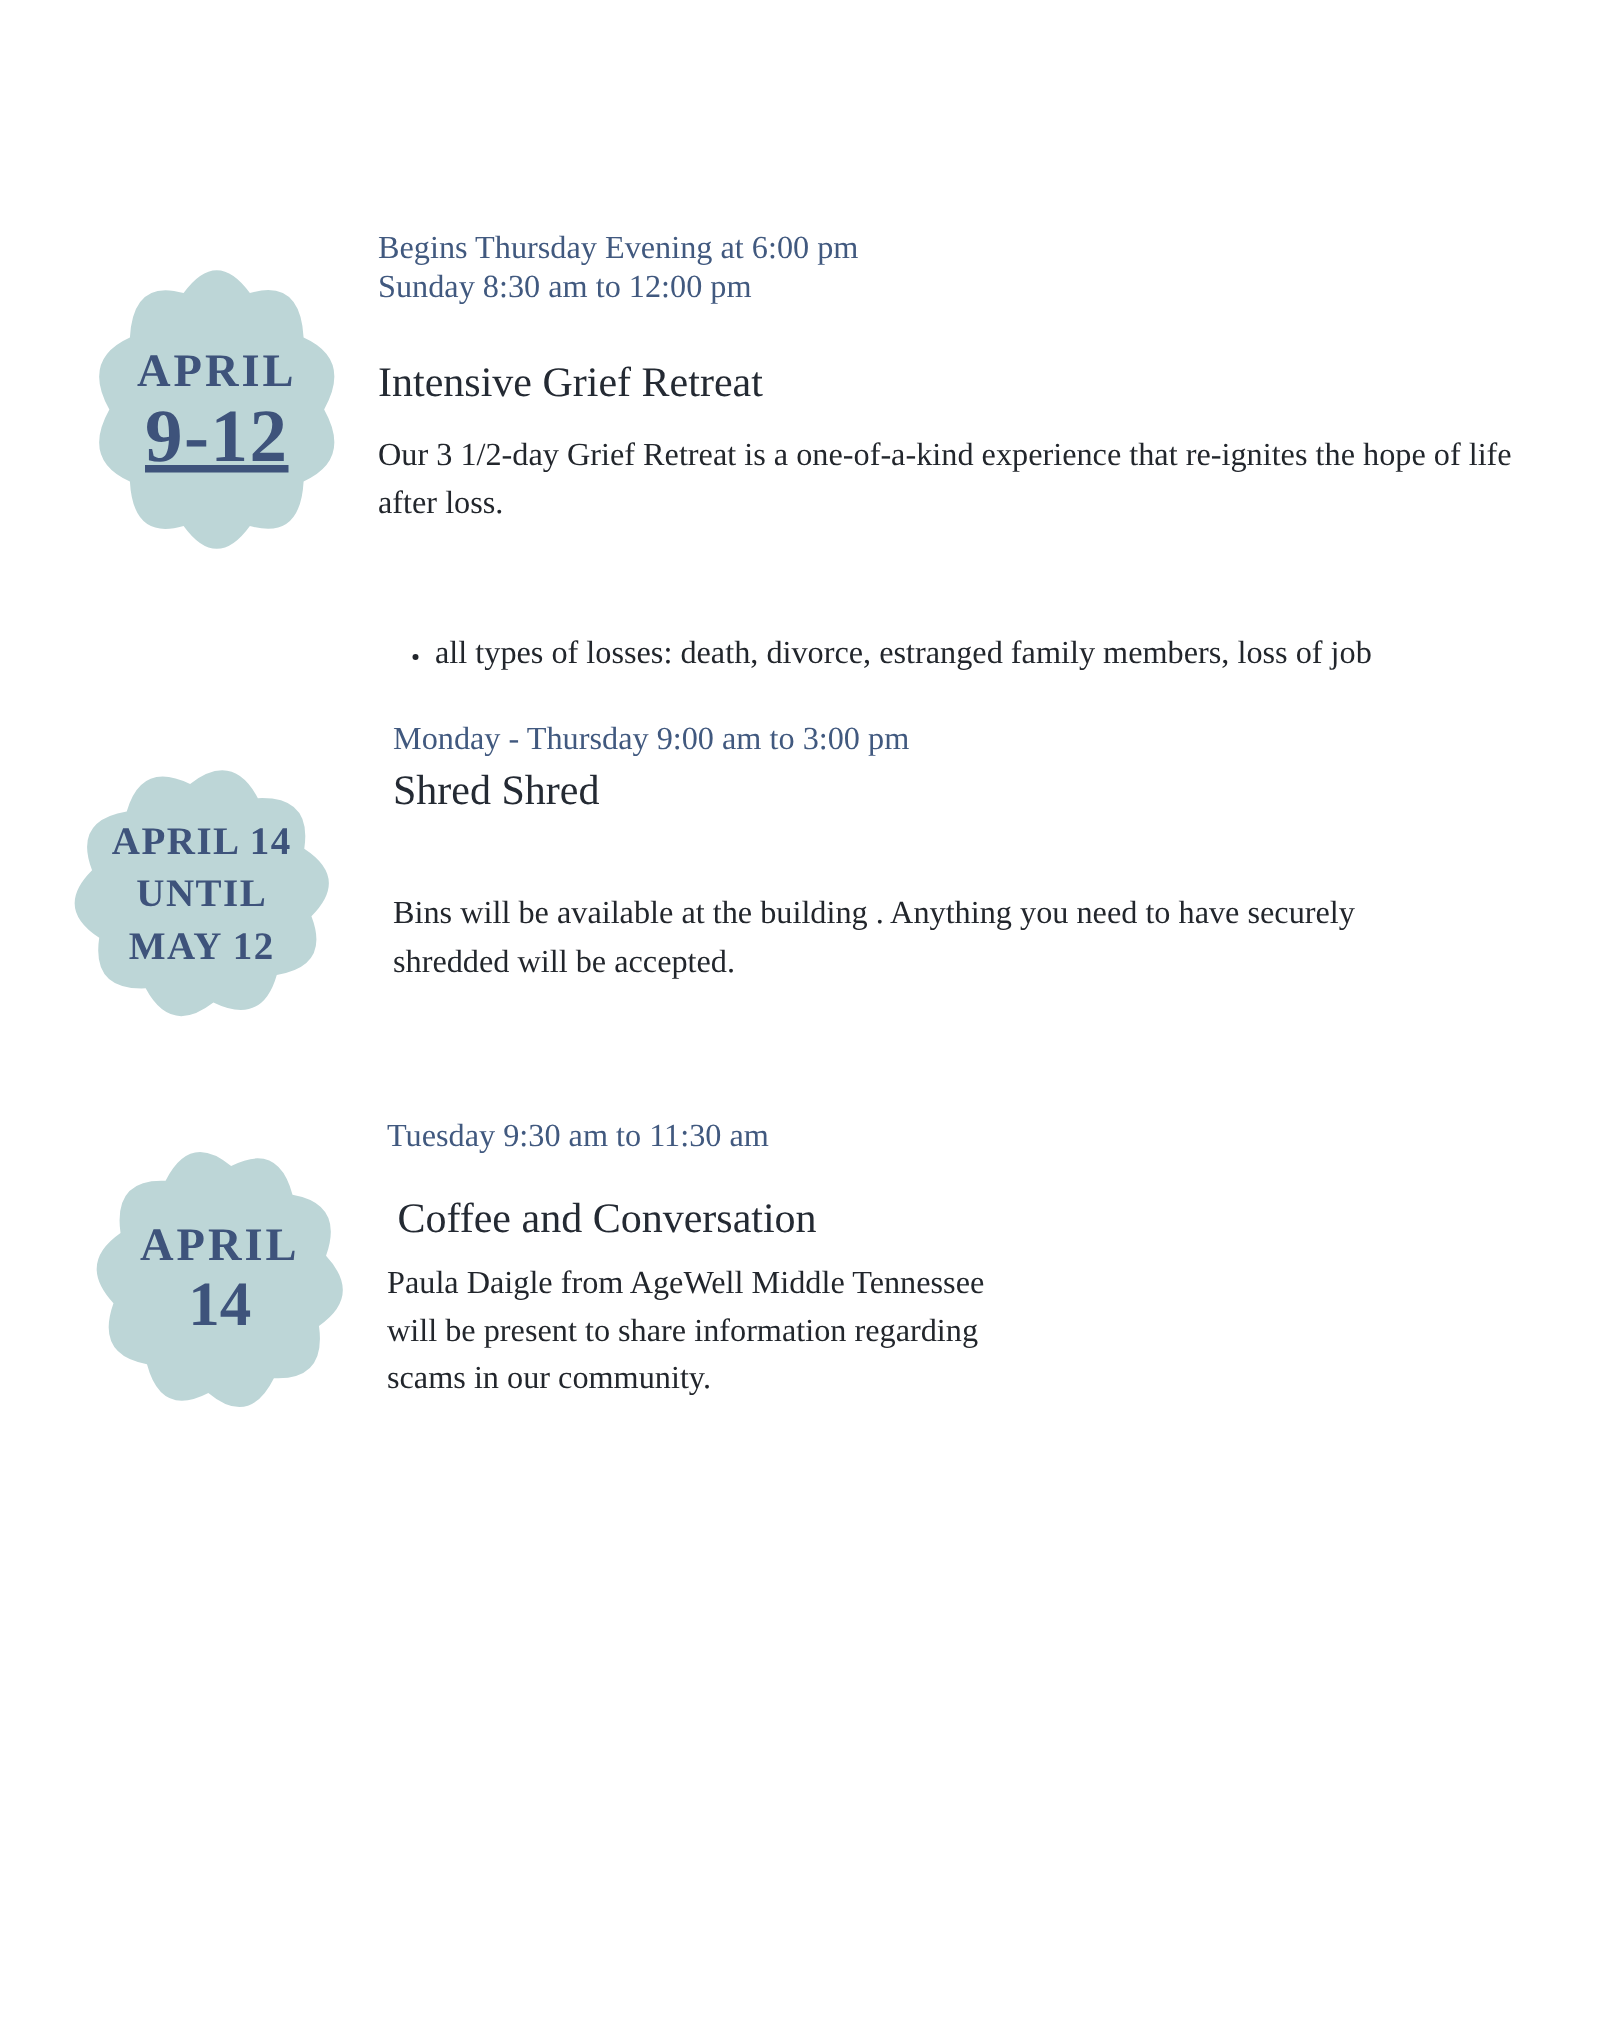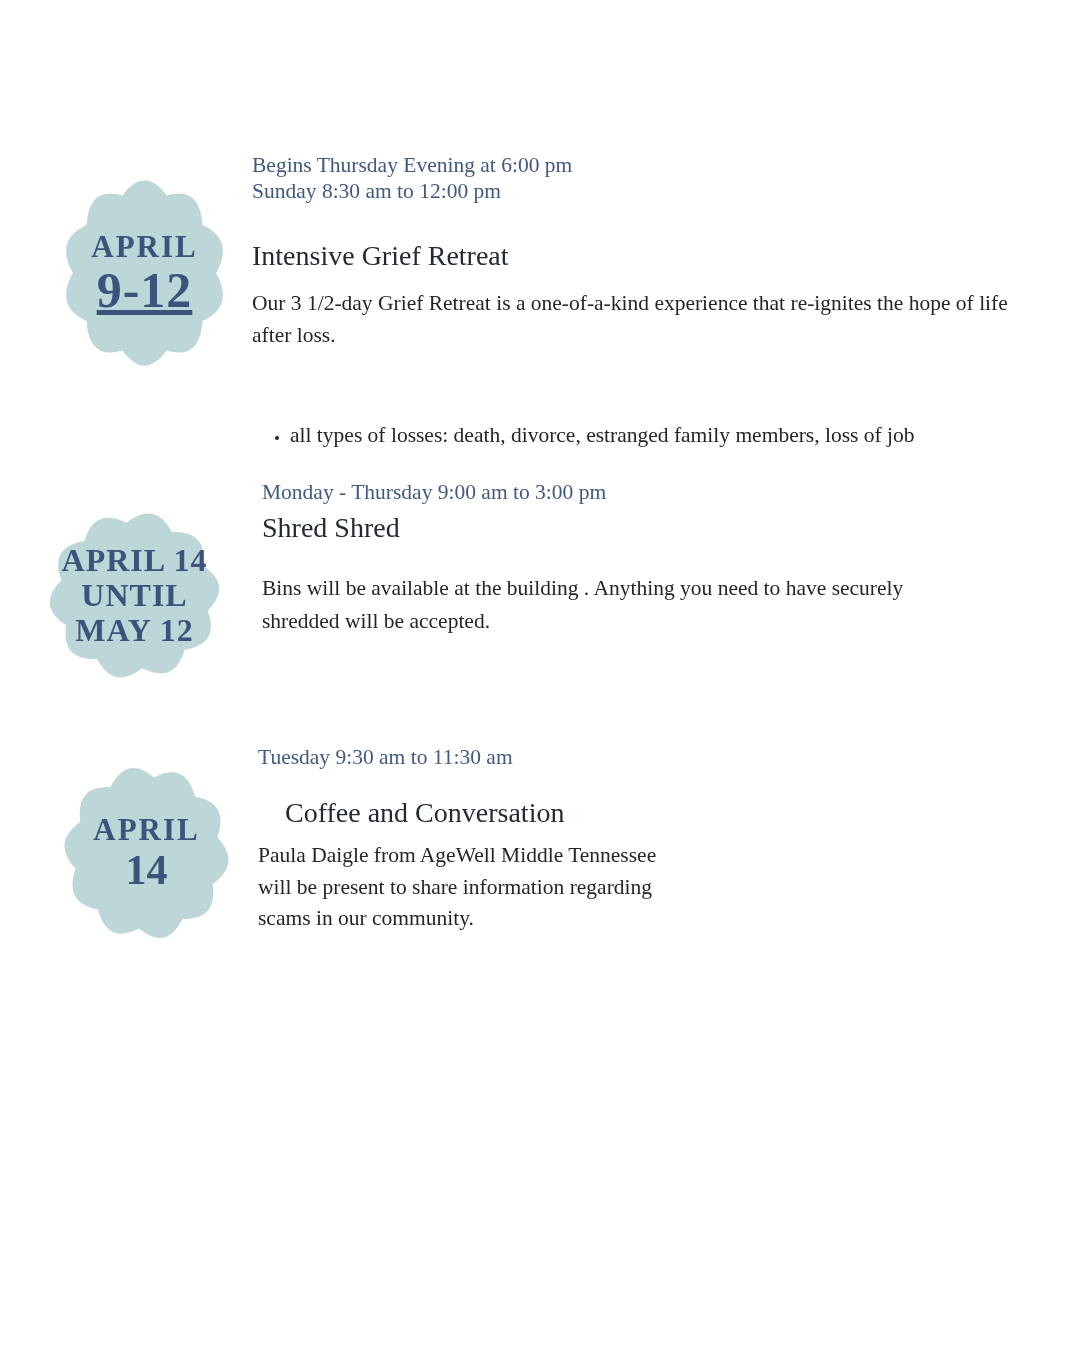--- a/index.html
+++ b/index.html
@@ -24,21 +24,21 @@
   .badge{position:absolute;}
   .badge svg{position:absolute;left:0;top:0;width:100%;height:100%;}
   .badge-lines{
     position:relative;height:100%;
     display:flex;flex-direction:column;align-items:center;justify-content:center;
     color:var(--badge-text);text-align:center;
   }
   .b-month{font-weight:bold;font-size:31px;letter-spacing:2px;line-height:1.1;}
   .b-day-big{font-weight:bold;font-size:50px;line-height:1.05;letter-spacing:1px;text-decoration:underline;}
   .b-day-mid{font-weight:bold;font-size:42px;line-height:1.1;}
-  .b-range-line{font-weight:bold;font-size:32px;line-height:35px;letter-spacing:1px;}
+  .b-range-line{font-weight:bold;font-size:26px;line-height:35px;letter-spacing:1px;}
   
   .schedule{
     color:var(--schedule-text);
     font-size:21.5px;line-height:26px;
   }
   .event-title{
     color:var(--title-text);
     font-size:28px;line-height:34px;font-weight:400;margin:0;
   }
   .event-body{color:var(--body-text);font-size:21.5px;}
@@ -97,41 +97,41 @@
         <div class="b-range-line">MAY 12</div>
       </div>
     </div>
 
     <div class="abs schedule" style="left:262px;top:479px;width:560px;">
       <div>Monday - Thursday 9:00 am to 3:00 pm</div>
     </div>
 
     <h2 class="abs event-title" style="left:262px;top:511px;width:500px;">Shred Shred</h2>
 
-    <div class="abs event-body lh-2" style="left:262px;top:572px;width:692px;">
+    <div class="abs event-body lh-2" style="left:262px;top:592px;width:692px;">
       <p>Bins will be available at the building . Anything you need  to have securely shredded will be accepted.</p>
     </div>
   </section>
 
   <section>
 
     <div class="badge" style="left:56px;top:758px;width:181px;height:190px;">
       <svg viewBox="0 0 200 200" preserveAspectRatio="none" aria-hidden="true">
         <path class="scallop-path" fill="var(--badge-fill)" d="M 153.6 40.6 Q 191.8 47.1 178.3 83.4 Q 205.4 111.2 173.1 132.6 Q 178.7 171.0 139.9 169.3 Q 121.9 203.7 91.6 179.6 Q 56.8 196.8 46.4 159.4 Q 8.2 152.9 21.7 116.6 Q -5.4 88.8 26.9 67.4 Q 21.3 29.0 60.1 30.7 Q 78.1 -3.7 108.4 20.4 Q 143.2 3.2 153.6 40.6 Z"></path>
       </svg>
       <div class="badge-lines" style="padding-bottom:16px;">
         <div class="b-month">APRIL</div>
         <div class="b-day-mid">14</div>
       </div>
     </div>
 
     <div class="abs schedule" style="left:258px;top:716px;width:560px;margin-top:28px;">
       <div>Tuesday 9:30 am to 11:30 am</div>
     </div>
 
-    <h2 class="abs event-title" style="left:265px;top:796px;width:500px;margin-left:20px;">Coffee and Conversation</h2>
+    <h2 class="abs event-title" style="left:265px;top:796px;width:500px;">Coffee and Conversation</h2>
 
     <div class="abs event-body lh-1" style="left:258px;top:840px;width:420px;">
       <p>Paula Daigle from AgeWell Middle Tennessee will be present to share information regarding scams in our community.</p>
     </div>
   </section>
 
 </div>
 
 </body></html>

